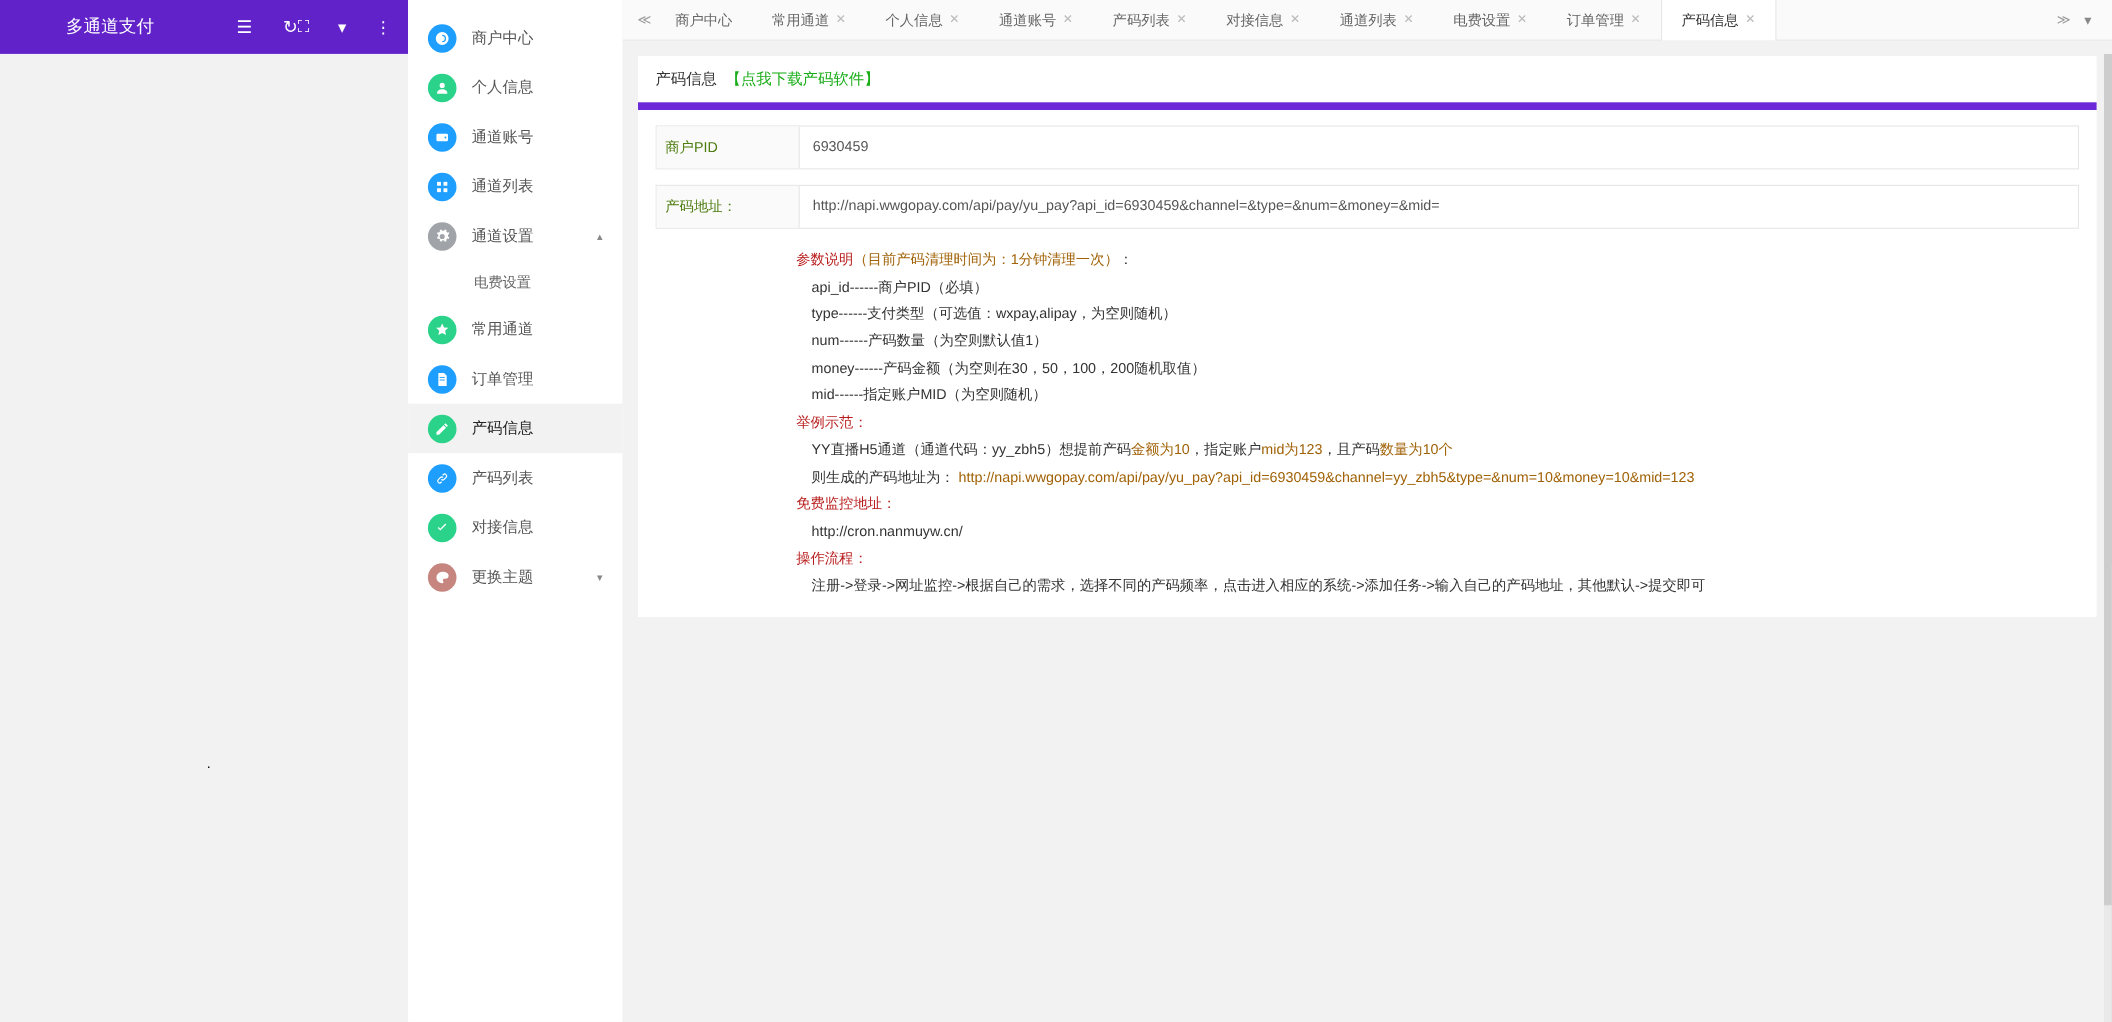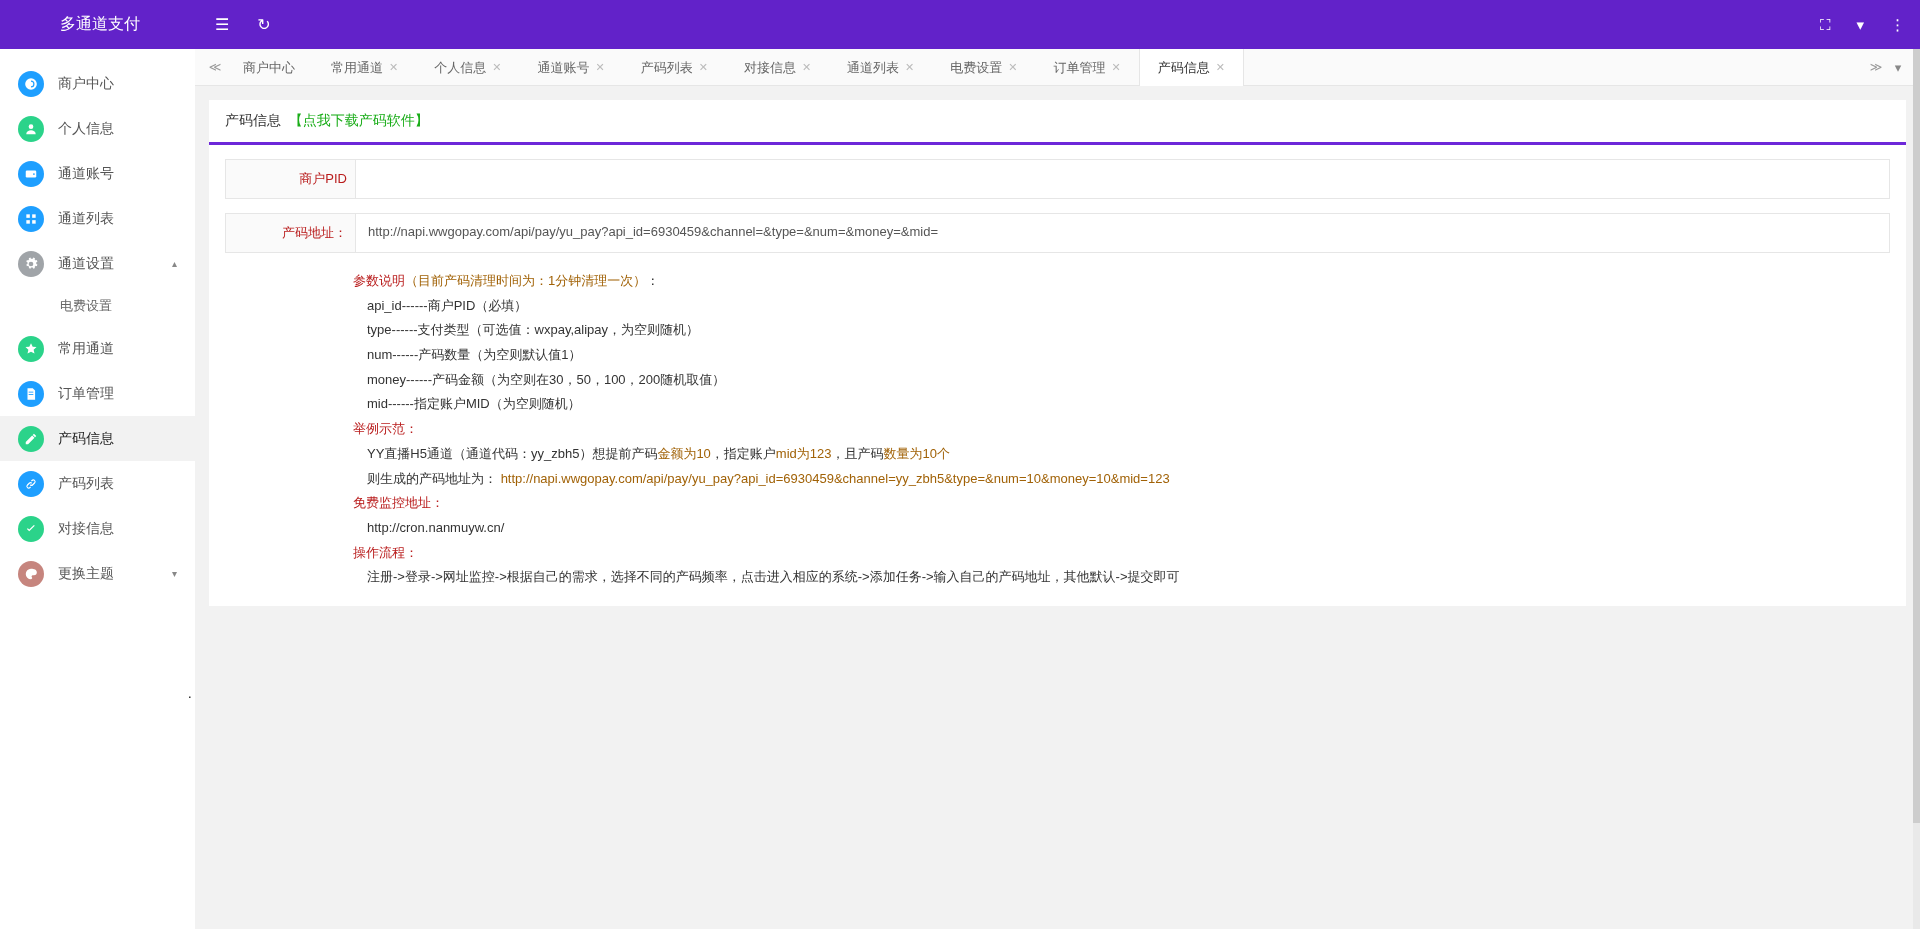--- a/index.html
+++ b/index.html
@@ -1,17 +1,17 @@
 <!DOCTYPE html>
 <html><head>
 <meta charset="utf-8">
 <style>
 * { margin: 0; padding: 0; box-sizing: border-box; }
 body { font-family: "Microsoft YaHei", "PingFang SC", sans-serif; font-size: 14px; color: #333; background: #f2f2f2; }
-.layout { display: flex; flex-direction: column; height: 100vh; }
+.layout { display: flex; flex-direction: row; height: 100vh; }
 
 
 .header { height: 49px; background: #6222c9; display: flex; align-items: center; color: #fff; padding: 0 15px; }
 .logo { width: 180px; padding-left: 45px; font-size: 16px; }
 .header-icons { display: flex; gap: 28px; margin-left: 20px; }
 .header-icons span { cursor: pointer; font-size: 16px; }
 .header-right { margin-left: auto; display: flex; gap: 26px; align-items: center; }
 .header-right span { cursor: pointer; font-size: 15px; }
 
 
@@ -33,27 +33,27 @@
 .tab-arrow.right { margin-left: auto; }
 .tabs-inner { display: flex; overflow: hidden; flex: 1; }
 .tab { padding: 0 18px; height: 37px; line-height: 37px; cursor: pointer; color: #666; display: flex; align-items: center; gap: 6px; }
 .tab.active { background: #fff; color: #333; border-left: 1px solid #e6e6e6; border-right: 1px solid #e6e6e6; }
 .tab .close { color: #bbb; font-size: 11px; }
 .tab-dropdown { width: 24px; text-align: center; color: #888; cursor: pointer; }
 
 
 .content { flex: 1; overflow-y: auto; padding: 14px; }
 .card { background: #fff; }
-.card-header { padding: 12px 16px; border-bottom: 3px solid #6d28d9; font-size: 14px; }
+.card-header { padding: 12px 16px; border-bottom: 7px solid #6d28d9; font-size: 14px; }
 .card-header a { color: #1aad19; text-decoration: none; }
 .card-body { padding: 0 16px 16px; }
 
 
 .kv-row { display: flex; border: 1px solid #e6e6e6; margin-top: 14px; }
-.kv-label { width: 130px; background: #fafafa; text-align: right; padding: 10px 8px; border-right: 1px solid #e6e6e6; font-size: 13px; color: #b91c1c; }
+.kv-label { width: 130px; background: #fafafa; text-align: left; padding: 10px 8px; border-right: 1px solid #e6e6e6; font-size: 13px; color: #4d7c0f; }
 .kv-value { flex: 1; padding: 10px 12px; font-size: 13px; color: #555; word-break: break-all; }
 
 
 .notes { margin-top: 16px; padding-left: 128px; font-size: 13px; line-height: 1.9; word-break: break-all; }
 .notes .green { color: #b91c1c; }
 .notes .red { color: #a16207; }
 .notes .indent { padding-left: 14px; }
 
 
 .scroll-edge { position: fixed; right: 0; top: 49px; bottom: 0; width: 7px; background: #e9e9e9; }
@@ -234,20 +234,21 @@
 
       <div class="content">
         <div class="card">
           <div class="card-header">
             <span>产码信息</span>
             &nbsp;<a href="#">【点我下载产码软件】</a>
           </div>
           <div class="card-body">
             <div class="kv-row">
               <div class="kv-label">商户PID</div>
+              <div class="kv-value">6930459</div>
             </div>
             <div class="kv-row">
               <div class="kv-label">产码地址：</div>
               <div class="kv-value">http://napi.wwgopay.com/api/pay/yu_pay?api_id=6930459&amp;channel=&amp;type=&amp;num=&amp;money=&amp;mid=</div>
             </div>
 
             <div class="notes">
               <div>
                 <span class="green">参数说明</span><span class="red">（目前产码清理时间为：1分钟清理一次）</span><span>：</span>
               </div>

